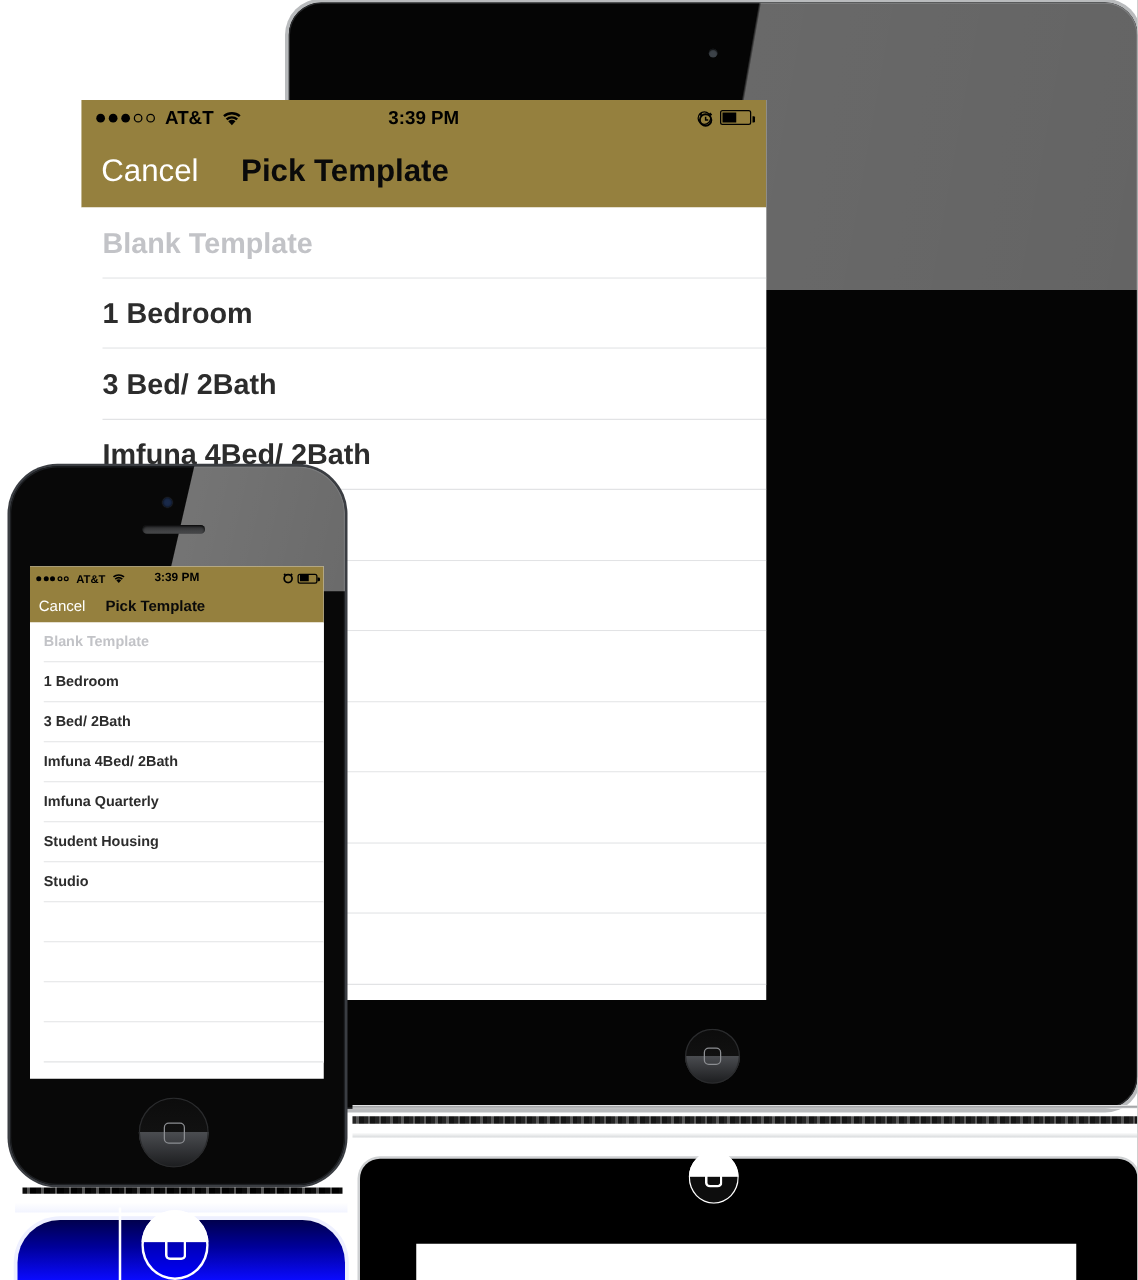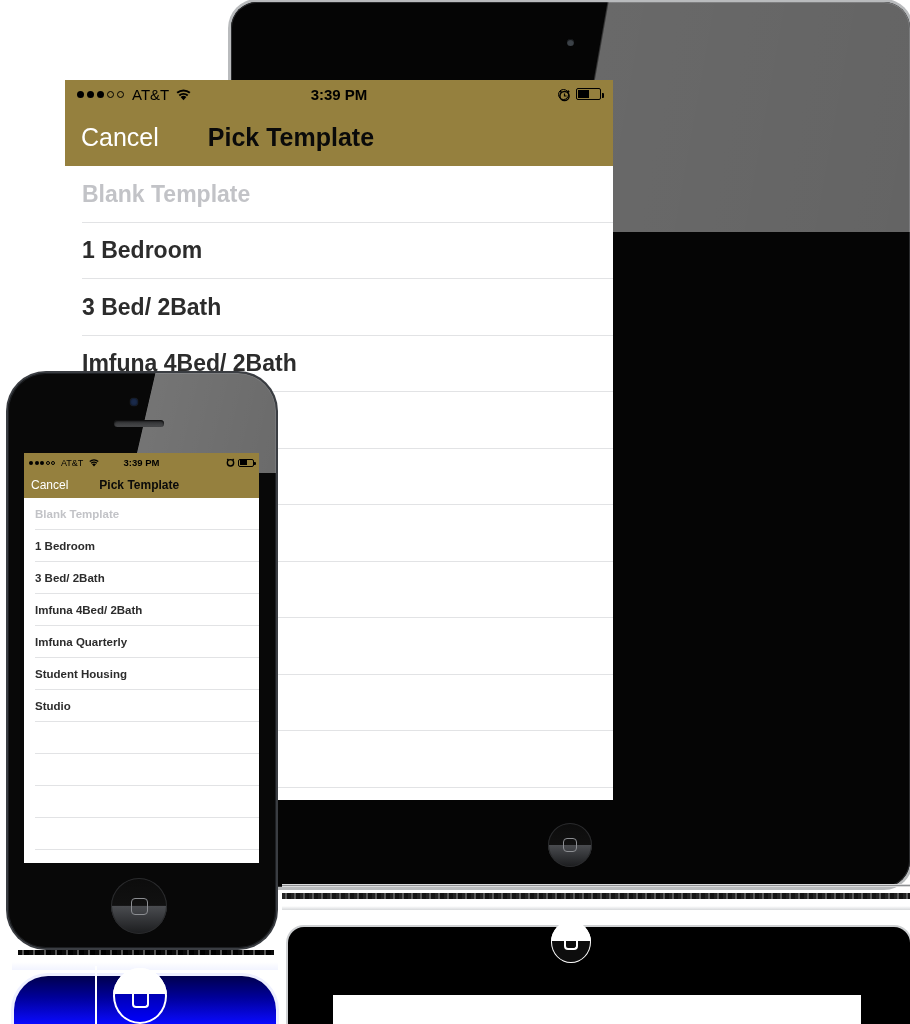--- a/index.html
+++ b/index.html
@@ -48,21 +48,21 @@
     position: relative;
   }
   .sb-left { display: flex; align-items: center; gap: 4px; }
   .dots { display: flex; align-items: center; }
   .dot {
     border-radius: 50%;
     display: inline-block;
   }
   .dot.on  { background: #000; }
   .dot.off { background: transparent; border: 1px solid #000; }
-  .carrier { color: #000; font-weight: 400; }
+  .carrier { color: #000; font-weight: 700; }
   .wifi-ico { display: inline-block; position: relative; }
   .sb-center {
     position: absolute; left: 0; right: 0;
     text-align: center; color: #000; font-weight: 700;
   }
   .sb-right {
     margin-left: auto; display: flex; align-items: center;
   }
   .alarm-ico {
     border-radius: 50%;
@@ -86,21 +86,20 @@
     background: #000;
     border-radius: 0 1px 1px 0;
   }
 
   
   .navbar {
     position: relative;
     display: flex;
     align-items: center;
     width: 100%;
-    gap: 15px;
   }
   .nav-cancel { color: #ffffff; }
   .nav-title { color: #0a0a0a; font-weight: 700; }
 
   
   .table { background: #ffffff; width: 100%; }
   .row {
     position: relative;
     display: flex;
     align-items: center;

